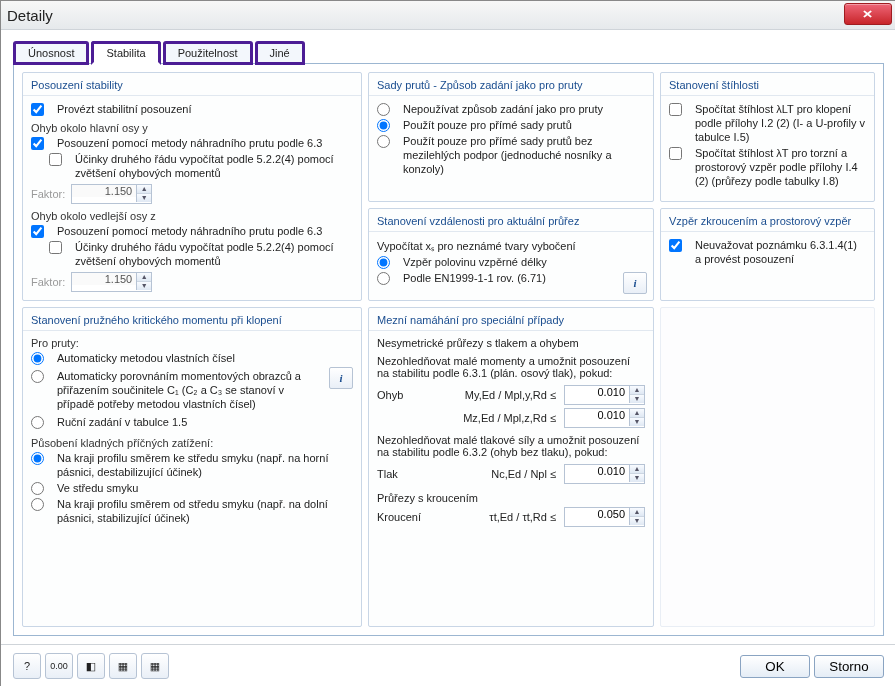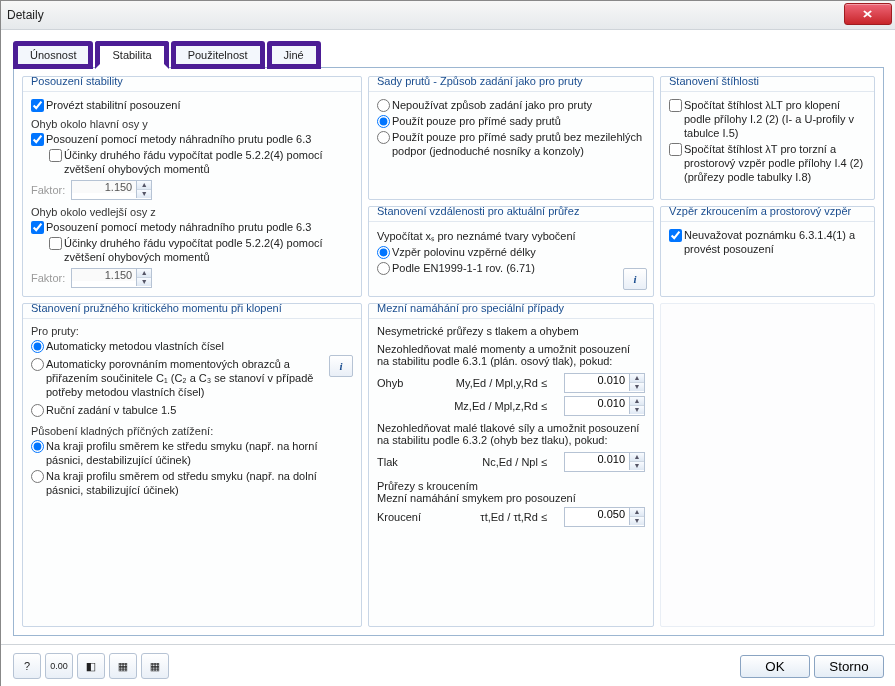--- a/index.html
+++ b/index.html
@@ -1,39 +1,39 @@
 <!DOCTYPE html>
 <html><head>
 <meta charset="utf-8">
 <style>
 html,body{margin:0;padding:0;font-family:"Segoe UI",Tahoma,sans-serif;font-size:11px;color:#222;background:#eaf0f6}
 .window{width:895px;height:686px;background:#fff;border:1px solid #888;box-shadow:0 4px 24px rgba(0,0,0,.25);display:flex;flex-direction:column;position:relative}
 .titlebar{height:28px;background:linear-gradient(#f7f7f7,#e6e9ec);border-bottom:1px solid #cfd4d9;display:flex;align-items:center;padding:0 6px;position:relative}
-.titlebar .title{font-size:12px}
+.titlebar .title{font-size:15px}
 .close-btn{position:absolute;right:4px;top:2px;width:46px;height:20px;background:linear-gradient(#e67,#c8252a);border:1px solid #9f1c20;border-radius:3px;display:flex;align-items:center;justify-content:center;color:#fff;font-weight:bold;box-shadow:inset 0 1px 0 rgba(255,255,255,.35)}
 .close-btn span{transform:scale(1.2,1)}
 .body{flex:1;display:flex;flex-direction:column;padding:10px 12px 8px}
 .tabs{display:flex;gap:0;margin-bottom:-1px}
-.tab{padding:3px 12px;border:5px solid #4c1d95;background:#f3f7fc;border-radius:3px 3px 0 0;margin-right:2px;position:relative;top:1px}
+.tab{padding:3px 12px;border:3px solid #4c1d95;background:#f3f7fc;border-radius:3px 3px 0 0;margin-right:2px;position:relative;top:1px}
 .tab.active{background:#fff;border-bottom-color:#fff;z-index:2}
 .frame{flex:1;border:1px solid #9cb6d1;background:#fff;padding:8px;display:grid;grid-template-columns:340px 286px 1fr;grid-template-rows:auto auto auto 1fr;gap:6px}
-.box{border:1px solid #c9d6e6;border-radius:2px;padding:0 8px 8px;background:#fdfefe}
+.box{border:1px solid #c9d6e6;border-radius:2px;padding:8px 8px 8px;background:#fdfefe}
 .box-title{color:#1a4d8f;font-size:11px;margin:-6px -8px 6px;padding:4px 8px;border-bottom:1px solid #e1e8f0}
-label{display:flex;align-items:flex-start;gap:0;margin:2px 0;line-height:14px}
+label{display:flex;align-items:flex-start;gap:11px;margin:2px 0;line-height:14px}
 input[type=checkbox],input[type=radio]{margin:1px 2px 0 0}
 .sub{margin-left:18px}
 .section-h{color:#333;margin:6px 0 2px;font-size:11px}
 .factor-row{display:flex;align-items:center;gap:6px;margin-top:4px;color:#9a9a9a}
 .spinner{display:inline-flex;align-items:flex-start;border:1px solid #b6c3d4;height:18px;background:#fff}
 .spinner input{border:0;width:56px;text-align:right;padding:0 4px;font-family:inherit;font-size:11px}
 .spinner .btns{display:flex;flex-direction:column;width:14px;border-left:1px solid #b6c3d4}
 .spinner .btns div{flex:1;background:linear-gradient(#f8fbff,#dfe8f3);font-size:7px;line-height:8px;text-align:center;color:#556;border-bottom:1px solid #ccd6e2}
 .spinner .btns div:last-child{border-bottom:0}
 .info-btn{width:22px;height:20px;border:1px solid #b6c3d4;border-radius:2px;background:linear-gradient(#fff,#e9eff7);display:flex;align-items:center;justify-content:center;font-weight:bold;color:#1a4d8f;font-family:Georgia,serif;font-style:italic}
-.row-inline{display:flex;align-items:center;gap:17px;margin:3px 0}
+.row-inline{display:flex;align-items:center;gap:8px;margin:3px 0}
 .var-label{flex:0 0 60px}
 .eq-label{flex:1;text-align:right;white-space:nowrap}
 .footer{height:42px;display:flex;align-items:center;padding:0 12px;gap:4px;border-top:1px solid #cfd4d9}
 .footer .sq{width:26px;height:24px;border:1px solid #b6c3d4;border-radius:3px;background:linear-gradient(#fff,#e9eff7);display:flex;align-items:center;justify-content:center}
 .footer .spacer{flex:1}
 .btn{min-width:70px;height:23px;border:1px solid #8aa4c2;border-radius:3px;background:linear-gradient(#fff,#e5edf6);padding:0 14px}
 .muted{color:#9a9a9a}
 </style>
 </head>
 <body>
@@ -123,20 +123,24 @@
             <span>Ruční zadání v tabulce 1.5</span>
           </label>
 
         <div class="section-h" style="margin-top:8px">Působení kladných příčných zatížení:</div>
         <label>
             <input type="radio" name="lp" checked="" style="">
             <span>Na kraji profilu směrem ke středu smyku (např. na horní pásnici, destabilizující účinek)</span>
           </label>
         <label>
             <input type="radio" name="lp" style="">
+            <span>Ve středu smyku</span>
+          </label>
+        <label>
+            <input type="radio" name="lp" style="">
             <span>Na kraji profilu směrem od středu smyku (např. na dolní pásnici, stabilizující účinek)</span>
           </label>
       </div>
 
       <div class="box" style="grid-column:2;grid-row:1">
         <div class="box-title">Sady prutů - Způsob zadání jako pro pruty</div>
         <label>
             <input type="radio" name="sets" style="">
             <span>Nepoužívat způsob zadání jako pro pruty</span>
           </label>
@@ -196,21 +200,20 @@
           <span class="eq-label">Nc,Ed / Npl        ≤</span>
           <span class="spinner">
               <input value="0.010" style="">
               <span class="btns">
                 <div>▲</div>
                 <div>▼</div>
               </span>
             </span>
         </div>
         <div style="margin-top:8px">Průřezy s kroucením</div>
-        <div>Mezní namáhání smykem pro posouzení</div>
         <div class="row-inline">
           <span class="var-label">Kroucení</span>
           <span class="eq-label">τt,Ed / τt,Rd       ≤</span>
           <span class="spinner">
               <input value="0.050" style="">
               <span class="btns">
                 <div>▲</div>
                 <div>▼</div>
               </span>
             </span>

